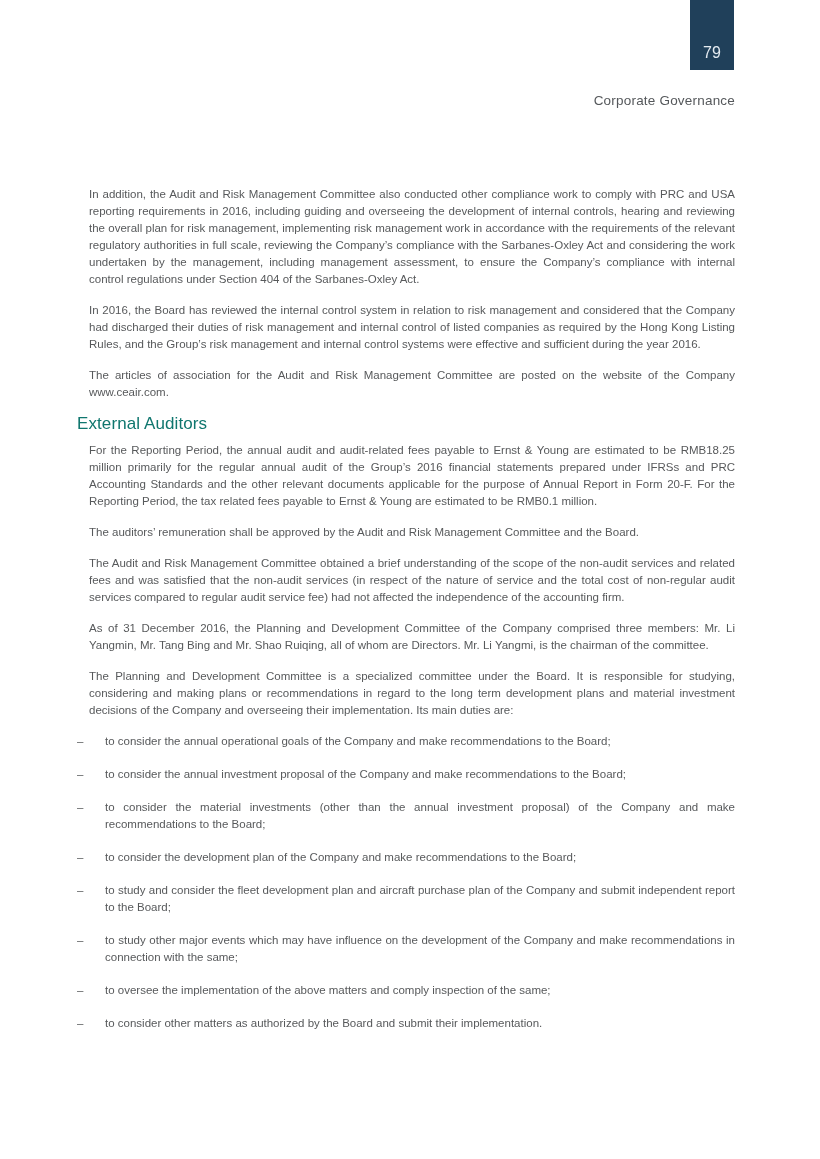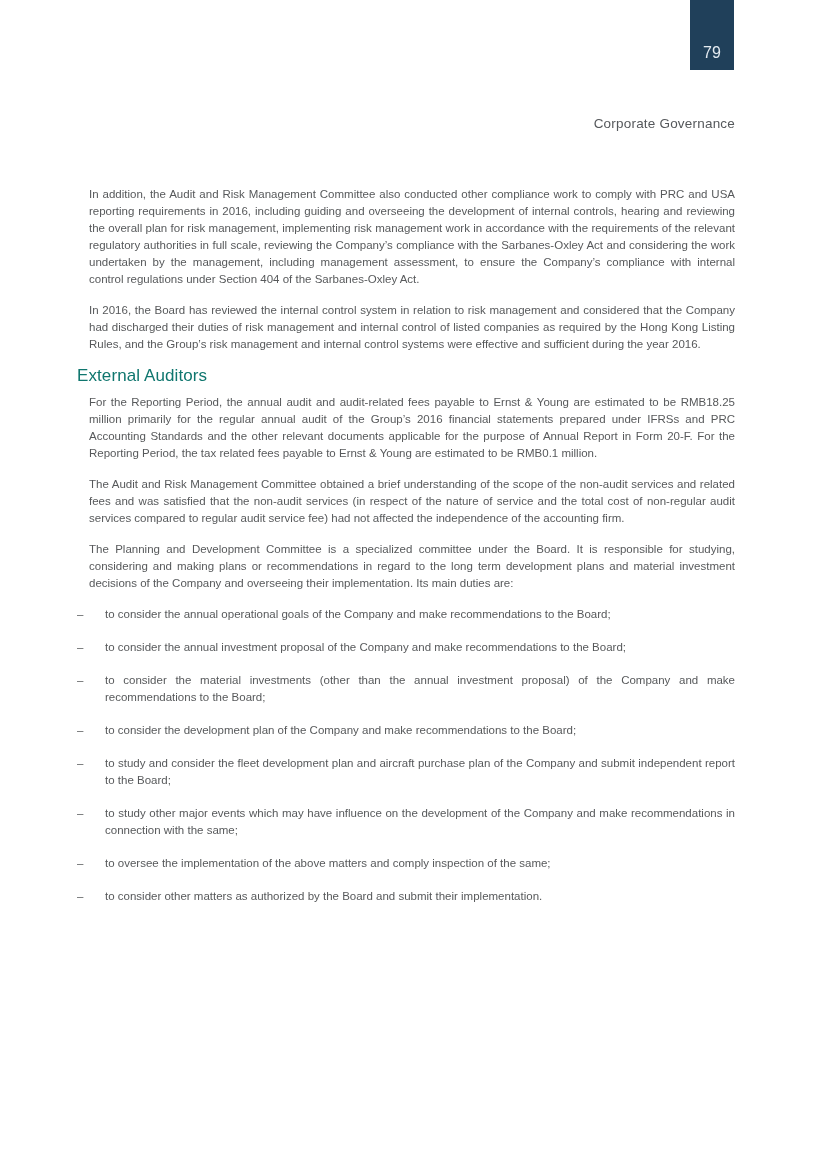--- a/index.html
+++ b/index.html
@@ -31,21 +31,20 @@
     line-height: 1;
   }
 
   .header-title {
     position: absolute;
     top: 93px;
     right: 77px;
     font-size: 13.5px;
     color: #55585b;
     letter-spacing: 0.2px;
-    margin-top: 23px;
   }
 
   .content {
     position: absolute;
     left: 77px;
     right: 77px;
     top: 186px;
     color: #57595b;
     font-size: 11.5px;
     line-height: 17px;
@@ -83,25 +82,28 @@
   <div class="pagenum-box">
     <span>79</span>
   </div>
 
   <div class="header-title">Corporate Governance</div>
 
   <div class="content">
 
     <p>In addition, the Audit and Risk Management Committee also conducted other compliance work to comply with PRC and USA reporting requirements in 2016, including guiding and overseeing the development of internal controls, hearing and reviewing the overall plan for risk management, implementing risk management work in accordance with the requirements of the relevant regulatory authorities in full scale, reviewing the Company’s compliance with the Sarbanes-Oxley Act and considering the work undertaken by the management, including management assessment, to ensure the Company’s compliance with internal control regulations under Section 404 of the Sarbanes-Oxley Act.</p>
     <p>In 2016, the Board has reviewed the internal control system in relation to risk management and considered that the Company had discharged their duties of risk management and internal control of listed companies as required by the Hong Kong Listing Rules, and the Group’s risk management and internal control systems were effective and sufficient during the year 2016.</p>
+    <p>The articles of association for the Audit and Risk Management Committee are posted on the website of the Company www.ceair.com.</p>
 
     <h2 class="section-heading">External Auditors</h2>
     <p>For the Reporting Period, the annual audit and audit-related fees payable to Ernst &amp; Young are estimated to be RMB18.25 million primarily for the regular annual audit of the Group’s 2016 financial statements prepared under IFRSs and PRC Accounting Standards and the other relevant documents applicable for the purpose of Annual Report in Form 20-F. For the Reporting Period, the tax related fees payable to Ernst &amp; Young are estimated to be RMB0.1 million.</p>
+    <p>The auditors’ remuneration shall be approved by the Audit and Risk Management Committee and the Board.</p>
     <p>The Audit and Risk Management Committee obtained a brief understanding of the scope of the non-audit services and related fees and was satisfied that the non-audit services (in respect of the nature of service and the total cost of non-regular audit services compared to regular audit service fee) had not affected the independence of the accounting firm.</p>
 
+    <p>As of 31 December 2016, the Planning and Development Committee of the Company comprised three members: Mr. Li Yangmin, Mr. Tang Bing and Mr. Shao Ruiqing, all of whom are Directors. Mr. Li Yangmi, is the chairman of the committee.</p>
     <p>The Planning and Development Committee is a specialized committee under the Board. It is responsible for studying, considering and making plans or recommendations in regard to the long term development plans and material investment decisions of the Company and overseeing their implementation. Its main duties are:</p>
 
     <ul class="duties">
       <li>
         <span class="marker">–</span>
         <span class="li-text">to consider the annual operational goals of the Company and make recommendations to the Board;</span>
       </li>
       <li>
         <span class="marker">–</span>
         <span class="li-text">to consider the annual investment proposal of the Company and make recommendations to the Board;</span>

